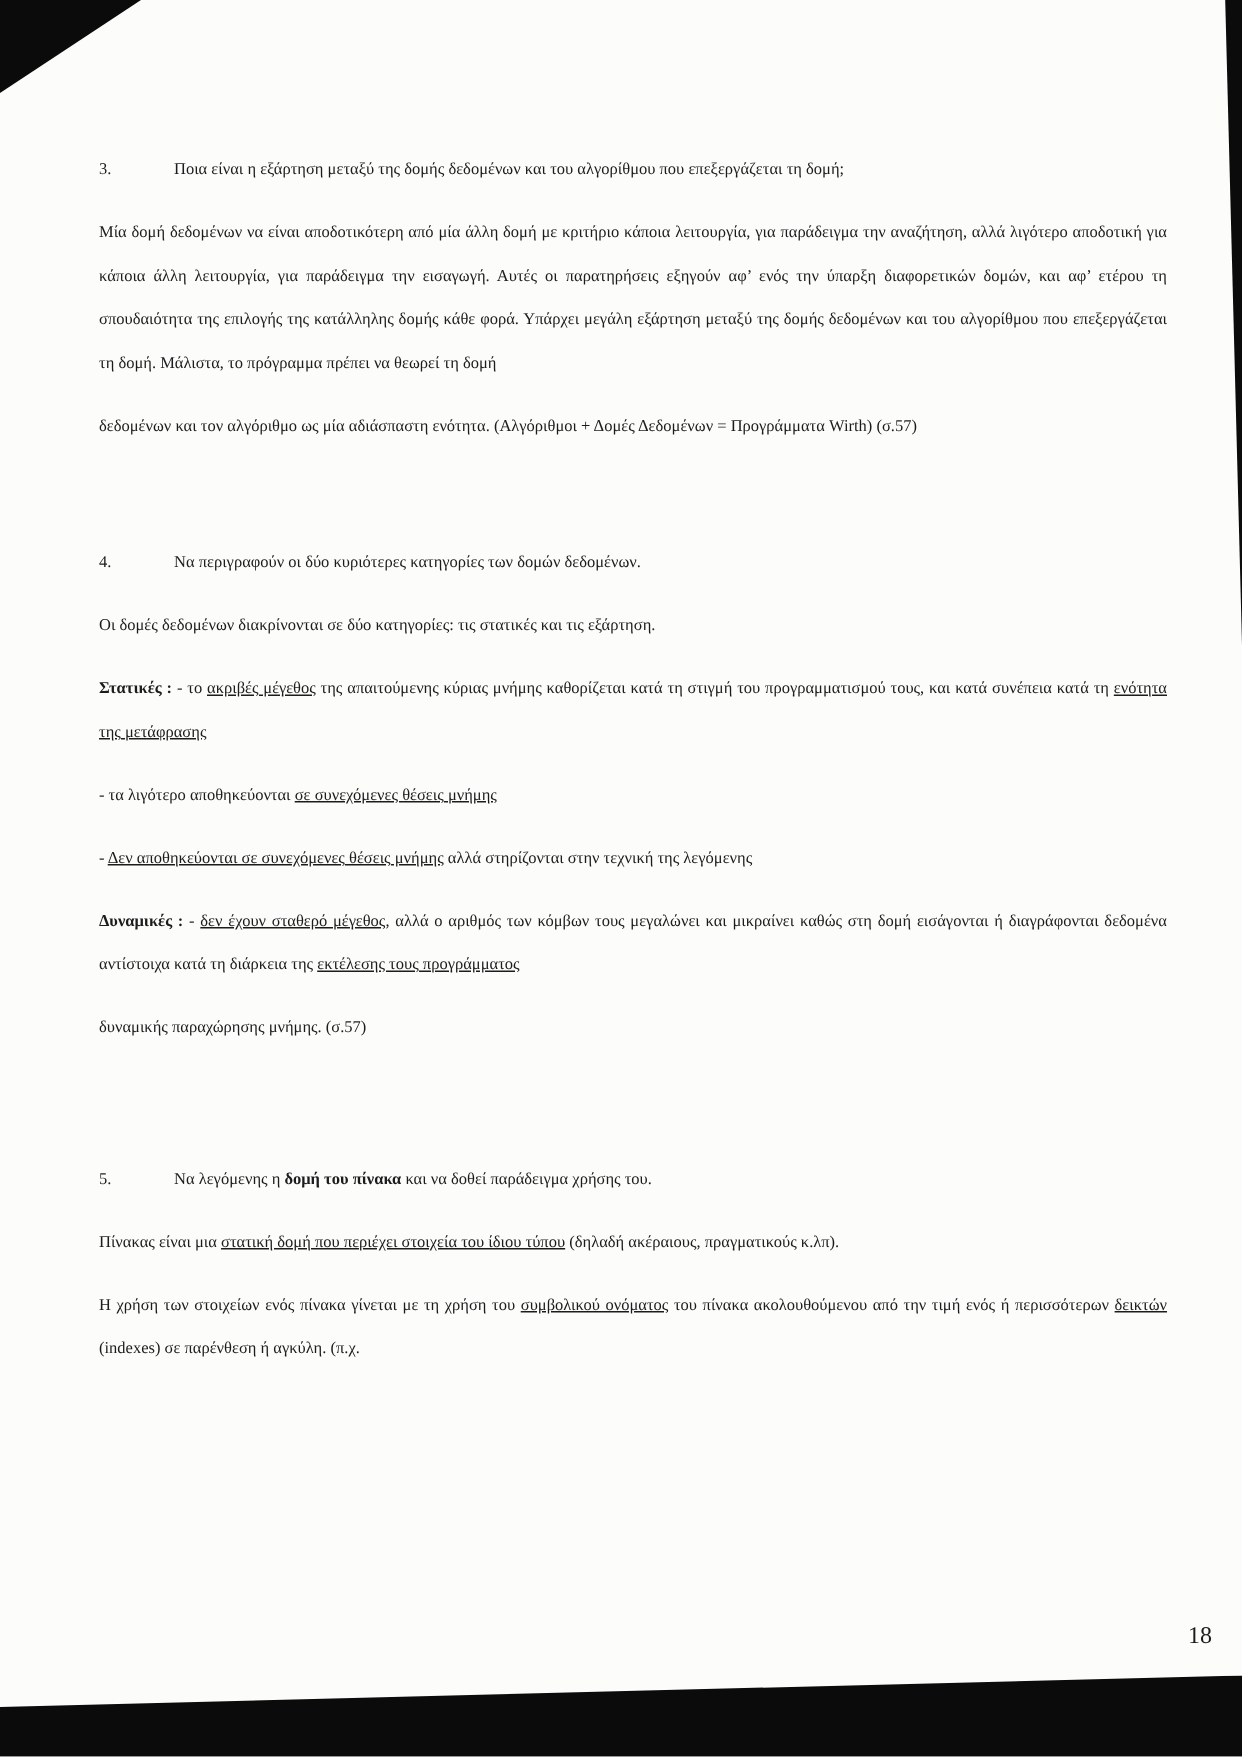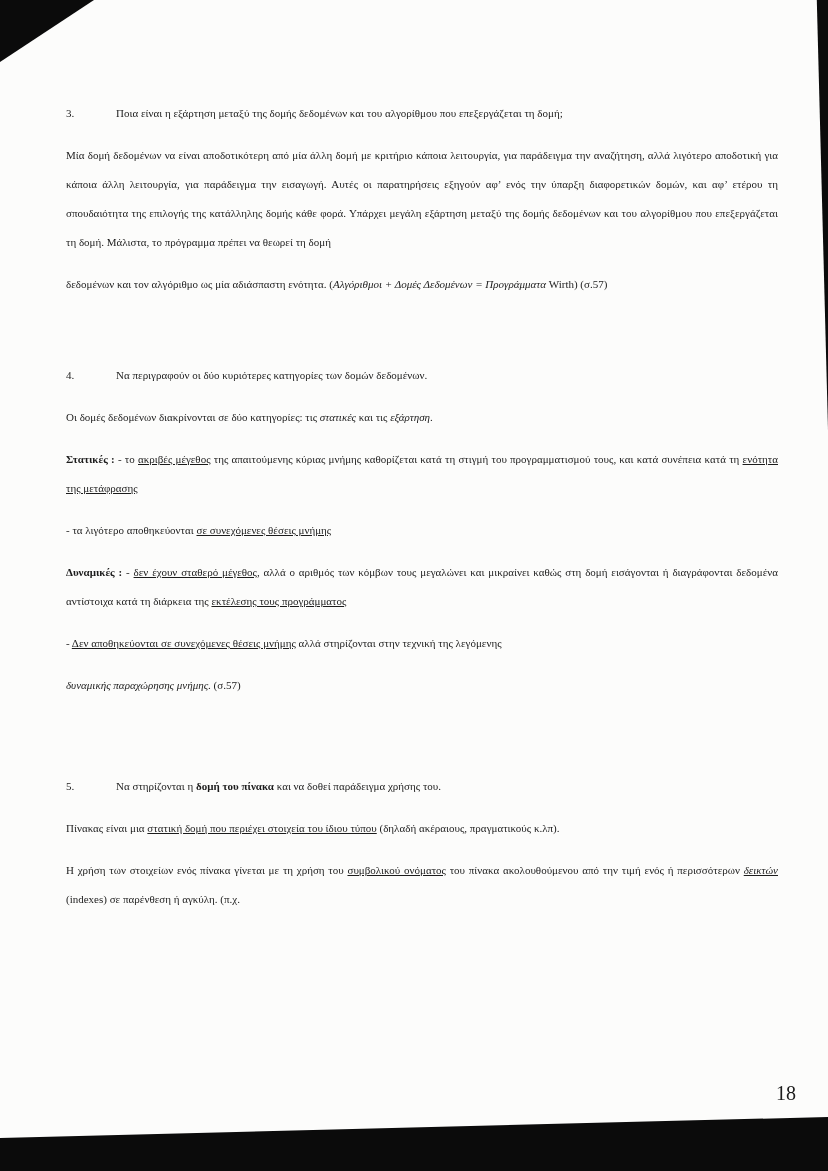--- a/index.html
+++ b/index.html
@@ -22,25 +22,25 @@
     line-height: 29px;
     text-align: justify;
   }
   p { margin: 0; }
   .heading { text-align: left; }
   .qnum { display: inline-block; width: 50px; }
   .para { margin-top: 13px; }
   .sec4 { margin-top: 62px; }
   .sec5 { margin-top: 72px; }
   .b { font-weight: bold; }
-  .i { font-style: italic; }
+  .i { }
   .u { text-decoration: underline; }
   .page-number {
-    position: absolute; top: 1082px; right: 32px;
-    font-size: 20px; color: var(--ink, #1c1c1c); text-align: right;
+    position: absolute; top: 1082px; right: 20px;
+    font-size: 16px; color: var(--ink, #1c1c1c); text-align: right;
   }
   
   .corner-tl {
     position: absolute; top: 0; left: 0;
     width: 94px; height: 62px;
     background: var(--backdrop, #0b0b0b);
     clip-path: polygon(0 0, 100% 0, 0 100%);
   }
   .edge-tr {
     position: absolute; top: 0; right: 0;
@@ -63,25 +63,25 @@
   <div class="content">
 
     <p class="heading"><span class="qnum">3.</span><span><span>Ποια είναι η εξάρτηση μεταξύ της δομής δεδομένων και του αλγορίθμου που επεξεργάζεται τη δομή;</span></span></p>
     <p class="para"><span>Μία δομή δεδομένων να είναι αποδοτικότερη από μία άλλη δομή με κριτήριο κάποια λειτουργία, για παράδειγμα την αναζήτηση, αλλά λιγότερο αποδοτική για κάποια άλλη λειτουργία, για παράδειγμα την εισαγωγή. Αυτές οι παρατηρήσεις εξηγούν αφ’ ενός την ύπαρξη διαφορετικών δομών, και αφ’ ετέρου τη σπουδαιότητα της επιλογής της κατάλληλης δομής κάθε φορά. Υπάρχει μεγάλη εξάρτηση μεταξύ της δομής δεδομένων και του αλγορίθμου που επεξεργάζεται τη δομή. Μάλιστα, το πρόγραμμα πρέπει να θεωρεί τη δομή</span></p>
     <p class="para"><span>δεδομένων και τον αλγόριθμο ως μία αδιάσπαστη ενότητα. (</span><span class="i">Αλγόριθμοι + Δομές Δεδομένων = Προγράμματα</span><span> Wirth) (σ.57)</span></p>
 
     <p class="heading sec4"><span class="qnum">4.</span><span><span>Να περιγραφούν οι δύο κυριότερες κατηγορίες των δομών δεδομένων.</span></span></p>
     <p class="para"><span>Οι δομές δεδομένων διακρίνονται σε δύο κατηγορίες: τις </span><span class="i">στατικές</span><span> και τις </span><span class="i">εξάρτηση</span><span>.</span></p>
     <p class="para"><span class="b">Στατικές :</span><span> - το </span><span class="u">ακριβές μέγεθος</span><span> της απαιτούμενης κύριας μνήμης καθορίζεται κατά τη στιγμή του προγραμματισμού τους, και κατά συνέπεια κατά τη </span><span class="u">ενότητα της μετάφρασης</span></p>
     <p class="para"><span>- τα λιγότερο αποθηκεύονται </span><span class="u">σε συνεχόμενες θέσεις μνήμης</span></p>
+    <p class="para"><span>- </span><span class="u">Δεν αποθηκεύονται σε συνεχόμενες θέσεις μνήμης</span><span> αλλά στηρίζονται στην τεχνική της λεγόμενης</span></p>
     <p class="para"><span class="b">Δυναμικές :</span><span> - </span><span class="u">δεν έχουν σταθερό μέγεθος</span><span>, αλλά ο αριθμός των κόμβων τους μεγαλώνει και μικραίνει καθώς στη δομή εισάγονται ή διαγράφονται δεδομένα αντίστοιχα κατά τη διάρκεια της </span><span class="u">εκτέλεσης τους προγράμματος</span></p>
-    <p class="para"><span>- </span><span class="u">Δεν αποθηκεύονται σε συνεχόμενες θέσεις μνήμης</span><span> αλλά στηρίζονται στην τεχνική της λεγόμενης</span></p>
     <p class="para"><span class="i">δυναμικής παραχώρησης μνήμης</span><span>. (σ.57)</span></p>
 
-    <p class="heading sec5"><span class="qnum">5.</span><span><span>Να στηρίζονται η </span><span class="b">δομή του πίνακα</span><span> και να δοθεί παράδειγμα χρήσης του.</span></span></p>
+    <p class="heading sec5"><span class="qnum">5.</span><span><span>Να λεγόμενης η </span><span class="b">δομή του πίνακα</span><span> και να δοθεί παράδειγμα χρήσης του.</span></span></p>
     <p class="para"><span>Πίνακας είναι μια </span><span class="u">στατική δομή που περιέχει στοιχεία του ίδιου τύπου</span><span> (δηλαδή ακέραιους, πραγματικούς κ.λπ).</span></p>
     <p class="para"><span>Η χρήση των στοιχείων ενός πίνακα γίνεται με τη χρήση του </span><span class="u">συμβολικού ονόματος</span><span> του πίνακα ακολουθούμενου από την τιμή ενός ή περισσότερων </span><span class="i u">δεικτών</span><span> (indexes) σε παρένθεση ή αγκύλη. (π.χ.</span></p>
 
   </div>
 
   <div class="page-number">18</div>
 
   <div class="corner-tl"></div>
   <div class="edge-tr"></div>
   <div class="bottom-band"></div>

